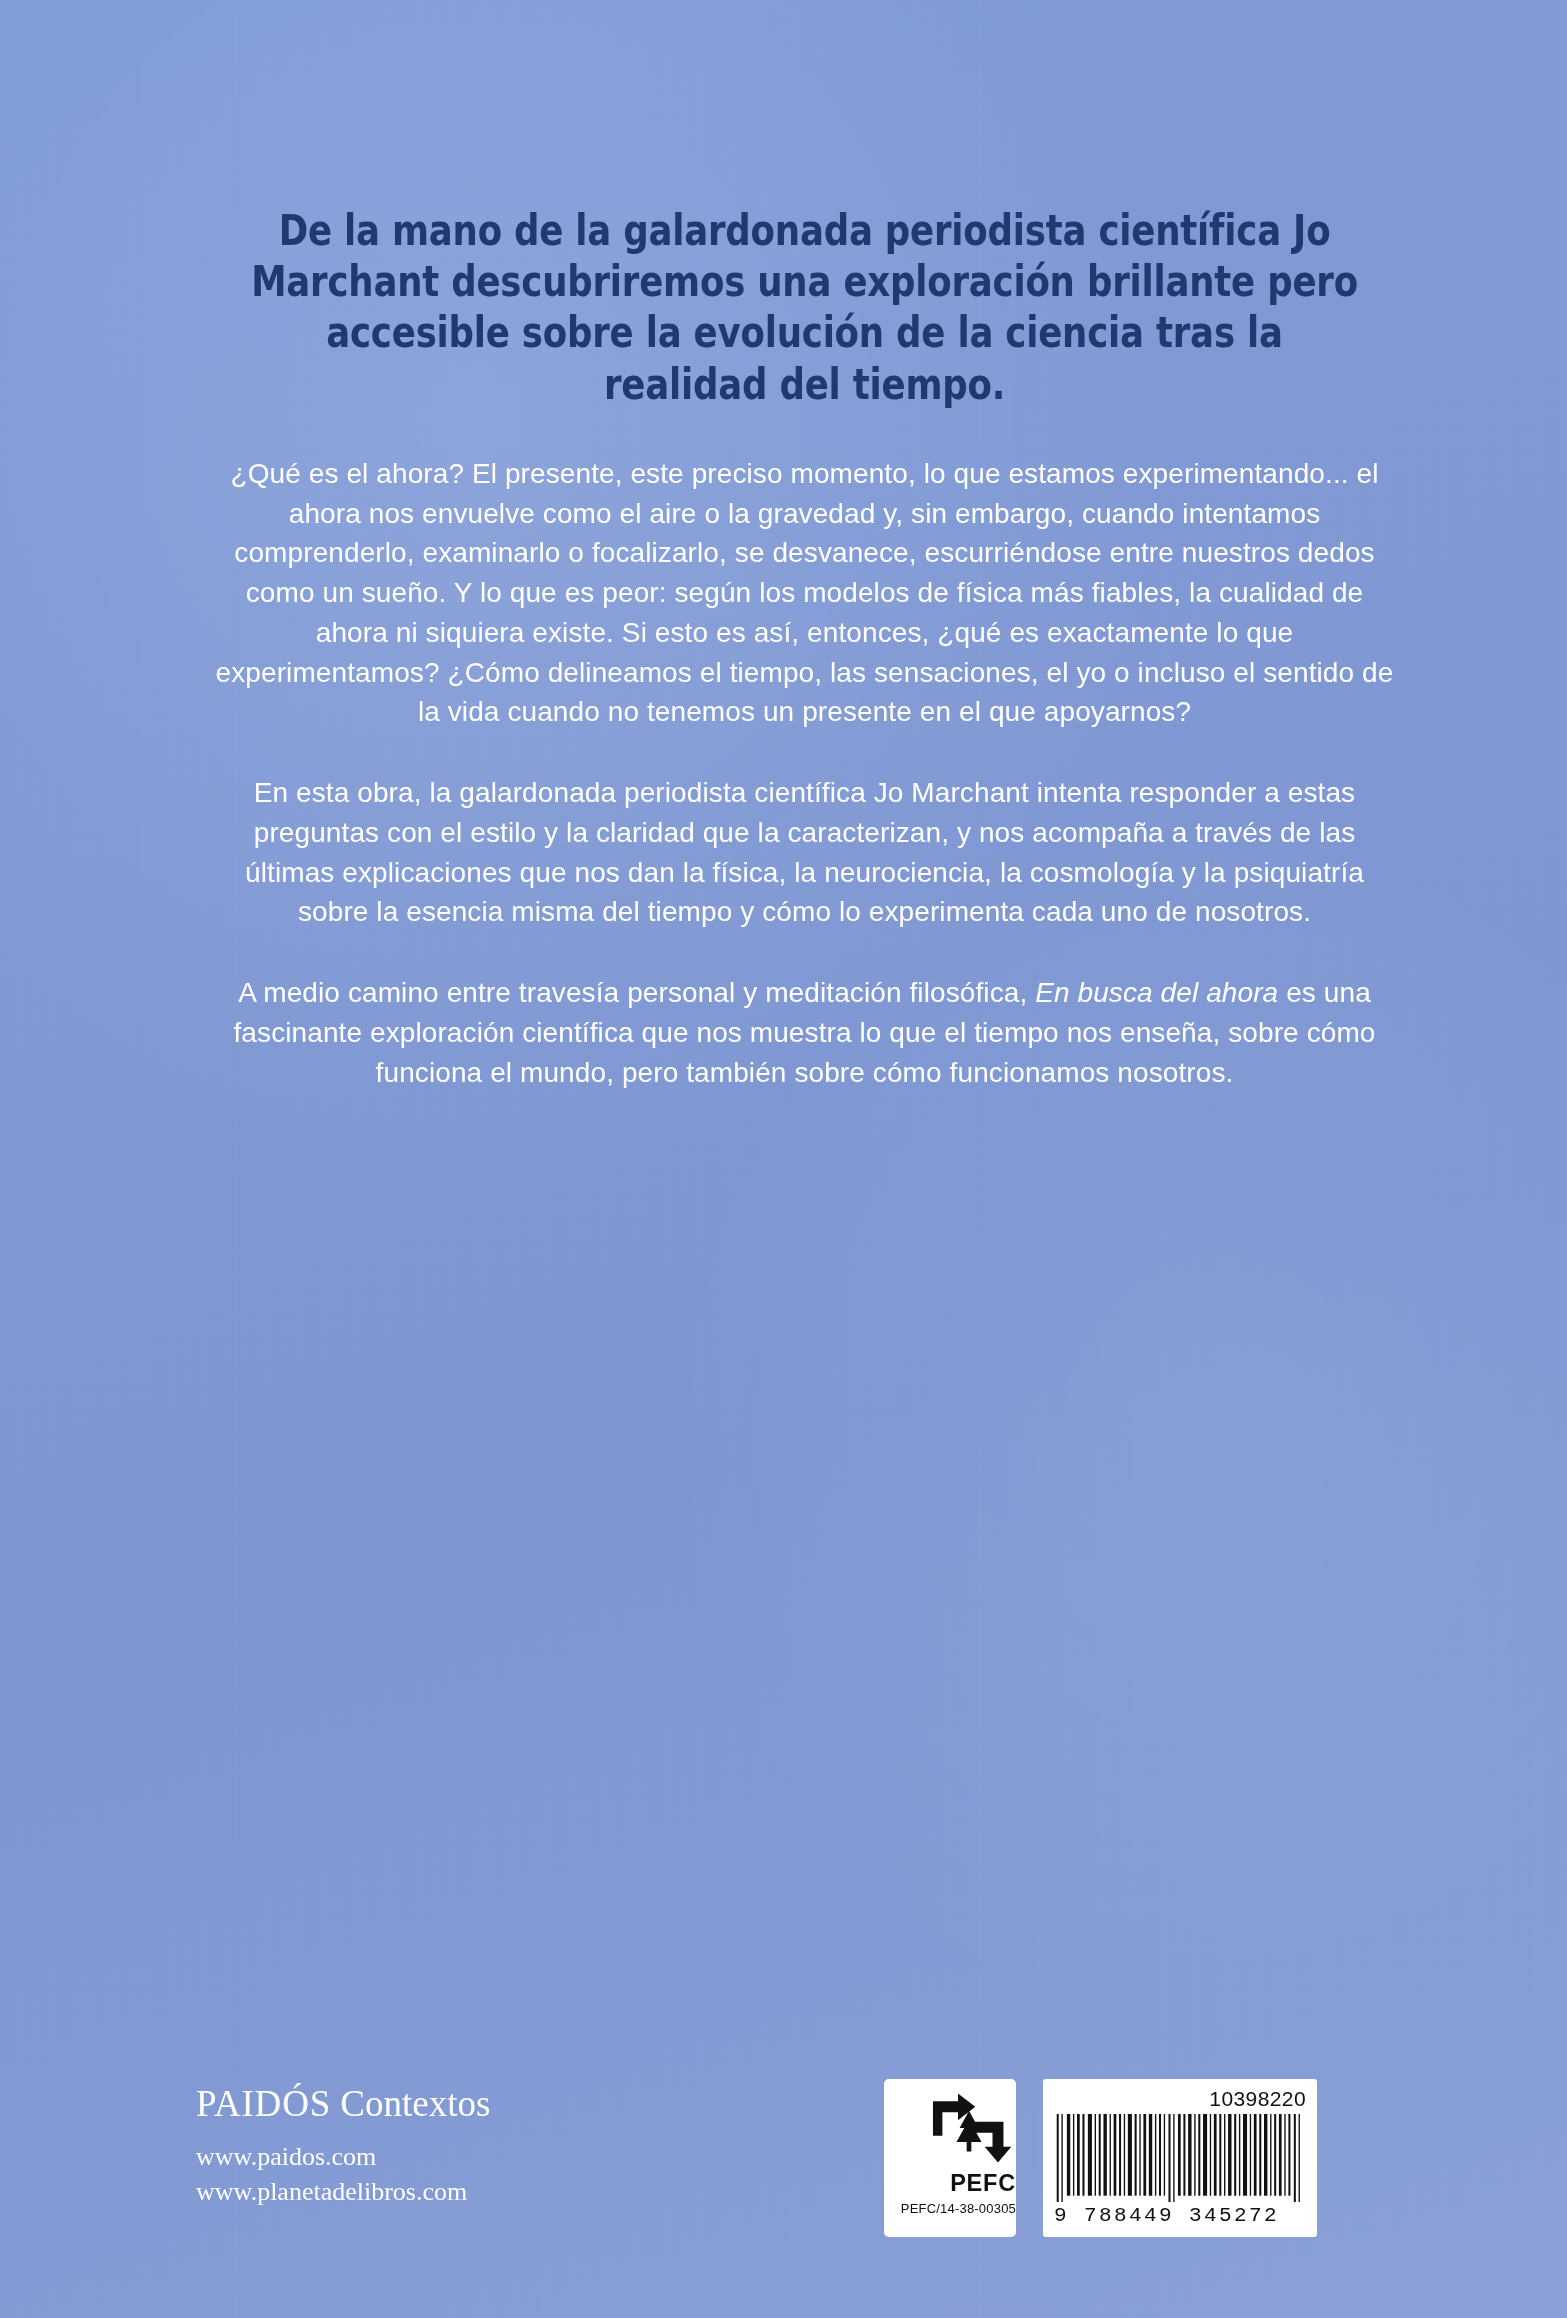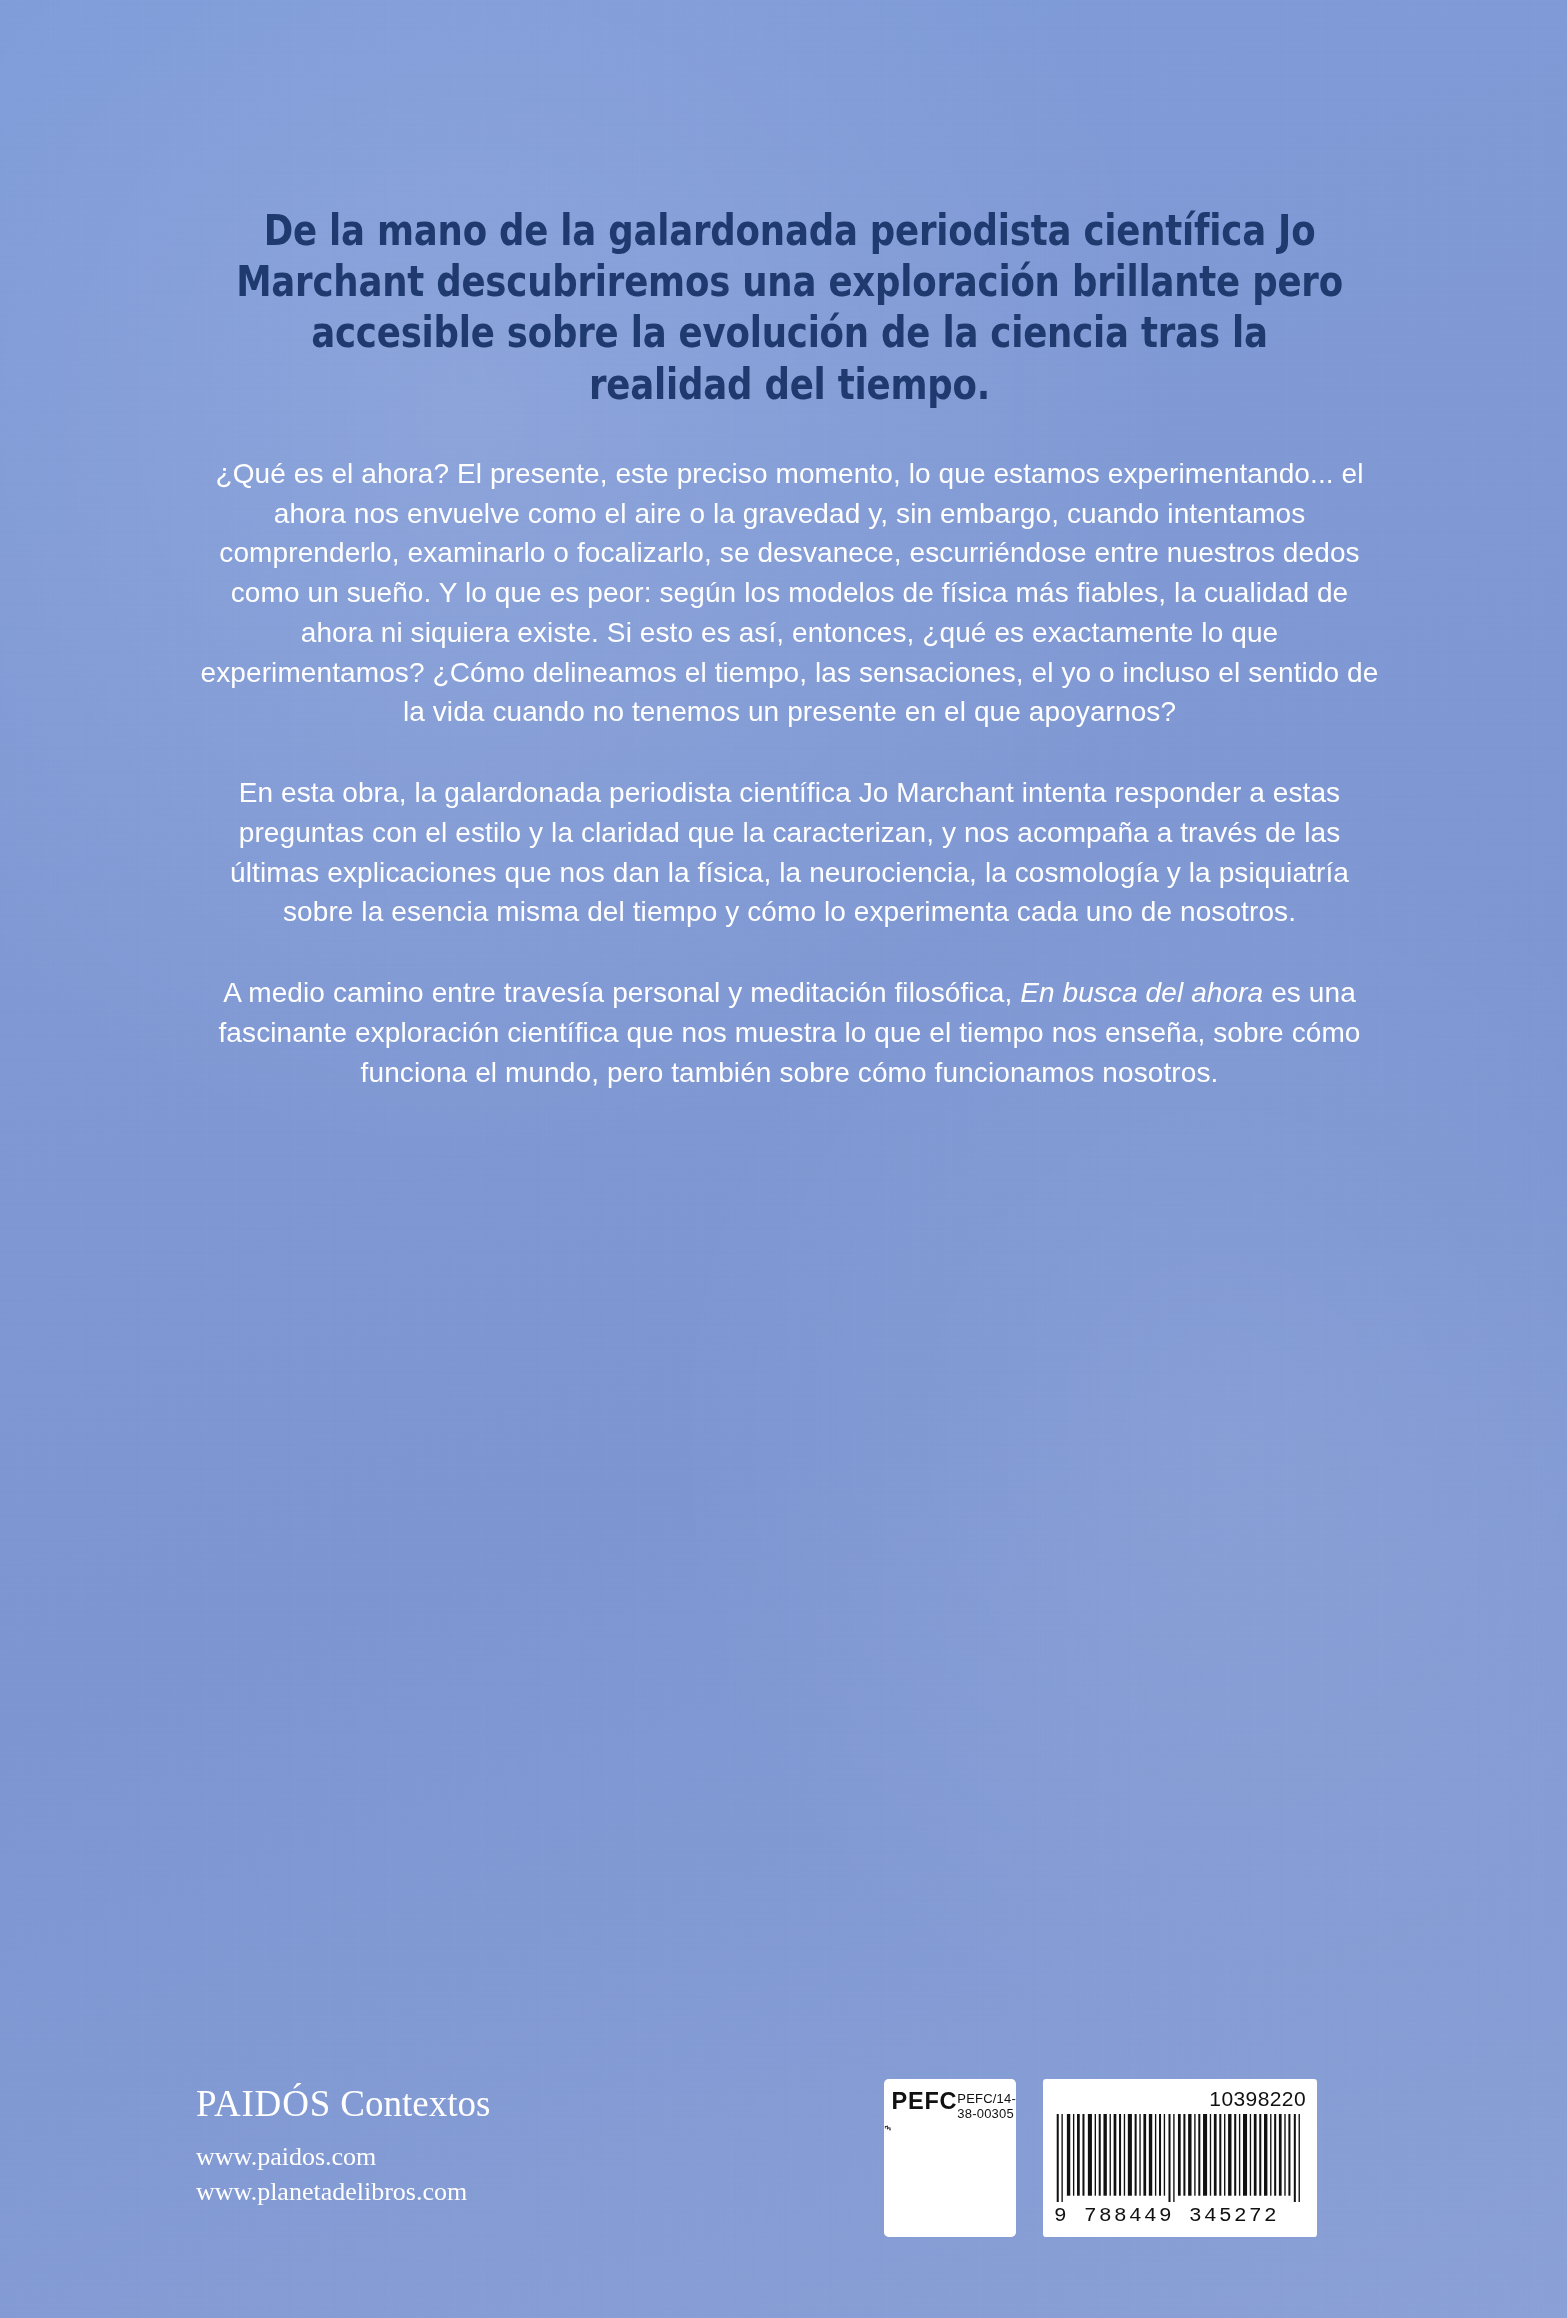--- a/index.html
+++ b/index.html
@@ -27,21 +27,21 @@
     position: absolute;
     inset: 0;
     pointer-events: none;
     opacity: 0.30;
     background-image:
       repeating-linear-gradient(0deg, rgba(255,255,255,0.035) 0px, rgba(255,255,255,0.035) 0.8px, rgba(0,0,0,0.0) 0.8px, rgba(0,0,0,0.0) 2.4px),
       repeating-linear-gradient(90deg, rgba(0,0,0,0.025) 0px, rgba(0,0,0,0.025) 0.8px, rgba(0,0,0,0.0) 0.8px, rgba(0,0,0,0.0) 3.1px);
   }
   .text-block {
     position: absolute;
-    left: 194px;
+    left: 209px;
     top: 205px;
     width: 1191px;
     text-align: center;
   }
   .headline {
     color: #1f3a6e;
     font-family: "DejaVu Sans Condensed", "Liberation Sans Narrow", "Liberation Sans", sans-serif;
     font-weight: 700;
     font-size: 42px;
     line-height: 1.22;
@@ -90,22 +90,22 @@
   }
   .pefc {
     position: absolute;
     left: 884px;
     bottom: 82px;
     width: 132px;
     height: 158px;
     background: #ffffff;
     border-radius: 4.7px;
     display: flex;
-    flex-direction: row;
-    align-items: flex-start;
+    flex-direction: column;
+    align-items: flex-end;
     justify-content: flex-start;
     padding-top: 7.8px;
     box-sizing: border-box;
   }
   .pefc-logo {
     width: 94px;
     height: 82px;
     display: block;
   }
   .pefc-word {

